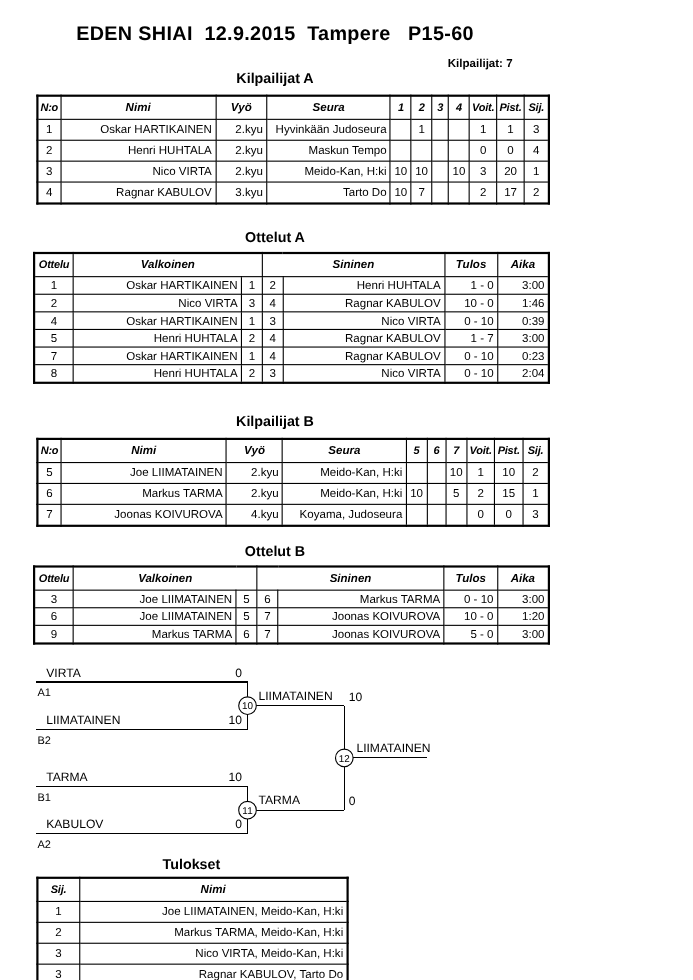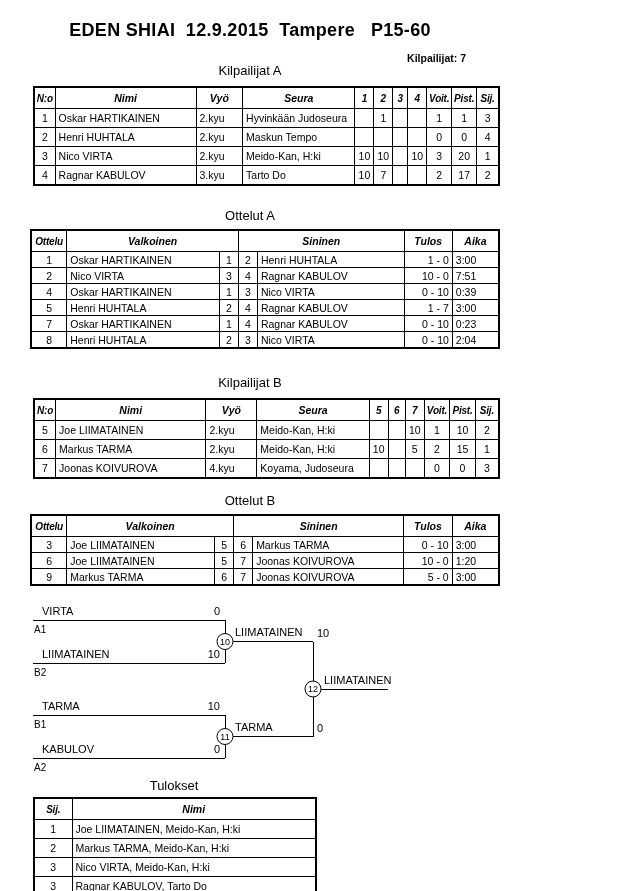--- a/index.html
+++ b/index.html
@@ -1,34 +1,34 @@
 <!DOCTYPE html>
 <html><head>
 <meta charset="utf-8">
 <style>
   html,body{margin:0;padding:0;background:#fff;}
   .page{width:500px;height:891px;position:relative;background:#fff;color:#000;
         font-family:"Liberation Sans",sans-serif;overflow:hidden;}
   .title{padding-top:20px;text-align:center;font-size:18px;font-weight:bold;white-space:pre;letter-spacing:.3px;}
   .count{position:absolute;top:52px;right:34px;font-size:10.5px;font-weight:bold;margin-left:32px;}
-  .sec{font-weight:normal;font-size:13px;text-align:center;width:440px;margin-left:30px;}
+  .sec{font-weight:bold;font-size:13px;text-align:center;width:440px;margin-left:30px;}
   .sec.res-h{width:282px;margin-left:33px;}
   .h-pool-a{margin-top:22px;}
   .h-matches-a{margin-top:22px;}
   .h-pool-b{margin-top:26px;}
   .h-matches-b{margin-top:14px;}
   .h-results{margin-top:4px;}
   table{border-collapse:collapse;table-layout:fixed;background:#fff;border:2px solid #000;}
   th,td{border:1px solid #000;font-size:10.5px;padding:0 3px;white-space:nowrap;overflow:hidden;}
   th{height:20px;font-weight:bold;text-align:center;font-size:10.5px;font-style:italic;}
   th.sm{font-size:10px;padding:0 1px;letter-spacing:-.2px;}
   .pool td{height:18px;}
   .res td{height:18px;}
   .matches td{height:15px;}
-  .c{text-align:center}.l{text-align:left}.r{text-align:right}
+  .c{text-align:center}.l{text-align:right}.r{text-align:right}
   .pool{margin:8px 0 0 33px;}
   .matches{margin:6px 0 0 30px;}
   .res{margin:4px 0 0 33px;}
   .bracket{position:relative;margin:8px 0 0 30px;width:400px;height:180px;}
   svg text{font-size:11px;fill:#000;font-family:"Liberation Sans",sans-serif;}
   svg text.seed{font-size:10px;}
   svg text.node{font-size:9px;text-anchor:middle;}
   svg text.end{text-anchor:end;}
 </style>
 </head>
@@ -155,21 +155,21 @@
         <td class="r">1 - 0</td>
         <td class="l">3:00</td>
       </tr>
       <tr>
         <td class="c">2</td>
         <td class="l">Nico VIRTA</td>
         <td class="c">3</td>
         <td class="c">4</td>
         <td class="l">Ragnar KABULOV</td>
         <td class="r">10 - 0</td>
-        <td class="l">7:51</td>
+        <td class="l">1:46</td>
       </tr>
       <tr>
         <td class="c">4</td>
         <td class="l">Oskar HARTIKAINEN</td>
         <td class="c">1</td>
         <td class="c">3</td>
         <td class="l">Nico VIRTA</td>
         <td class="r">0 - 10</td>
         <td class="l">0:39</td>
       </tr>

